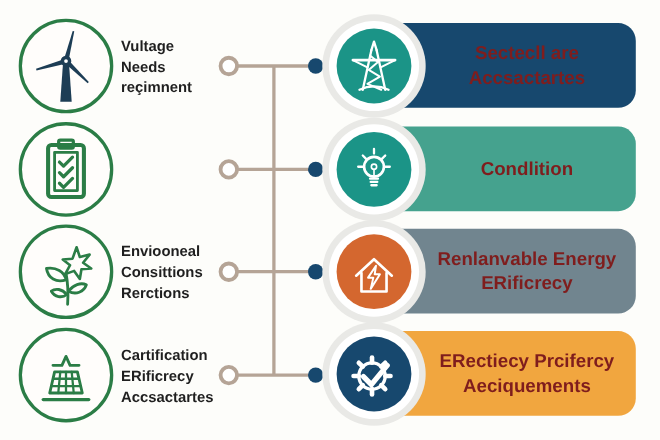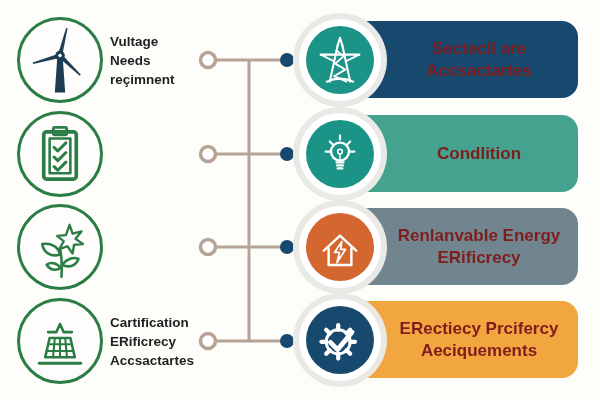--- a/index.html
+++ b/index.html
@@ -99,20 +99,25 @@
   <div class="lrow r3">
     <div class="lcircle">
       <svg viewBox="0 0 100 100">
         <path class="gstroke" stroke-width="3.5" d="M52,90 C53,74 52,62 50,52"></path>
         <path class="gstroke" stroke-width="3.5" d="M50,60 C38,64 28,58 26,46 C38,44 48,50 50,60 Z"></path>
         <path class="gstroke" stroke-width="3.5" d="M53,74 C59,66 68,63 75,66 C72,75 62,79 53,74 Z"></path>
         <path class="gstroke" stroke-width="3.5" d="M51,78 C45,71 37,70 32,74 C36,81 45,83 51,78 Z"></path>
         <polygon class="gstroke" stroke-width="3.2" points="63,20 67,32 79,29 71,39 81,46 69,47 67,59 60,49 49,53 55,42 46,35 58,34"></polygon>
       </svg>
     </div>
+    <div class="llabel">
+      <span>Enviooneal</span>
+      <span>Consittions</span>
+      <span>Rerctions</span>
+    </div>
   </div>
 
   <div class="lrow r4">
     <div class="lcircle">
       <svg viewBox="0 0 100 100">
         <polygon class="gstroke" stroke-width="3.5" points="30,72 70,72 64,46 36,46"></polygon>
         <line class="gstroke" stroke-width="2.8" x1="34.2" y1="54.5" x2="65.8" y2="54.5"></line>
         <line class="gstroke" stroke-width="2.8" x1="32.3" y1="63.5" x2="67.7" y2="63.5"></line>
         <line class="gstroke" stroke-width="2.8" x1="43" y1="46" x2="40.5" y2="72"></line>
         <line class="gstroke" stroke-width="2.8" x1="50" y1="46" x2="50" y2="72"></line>

